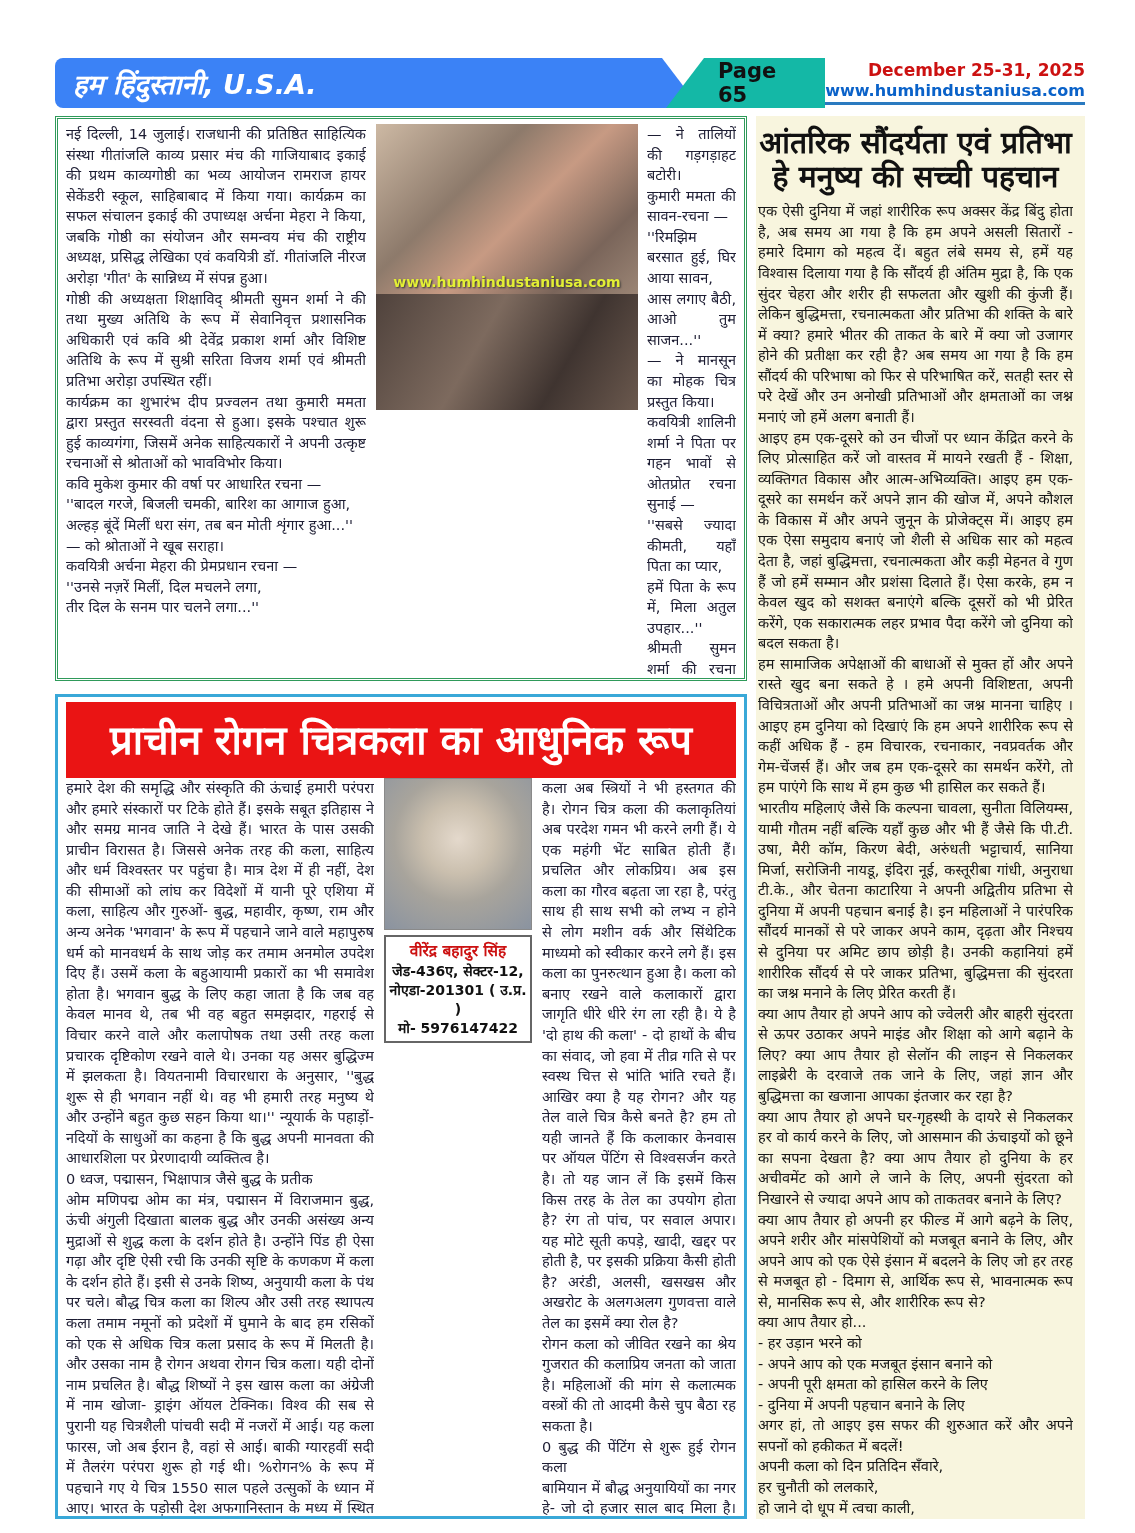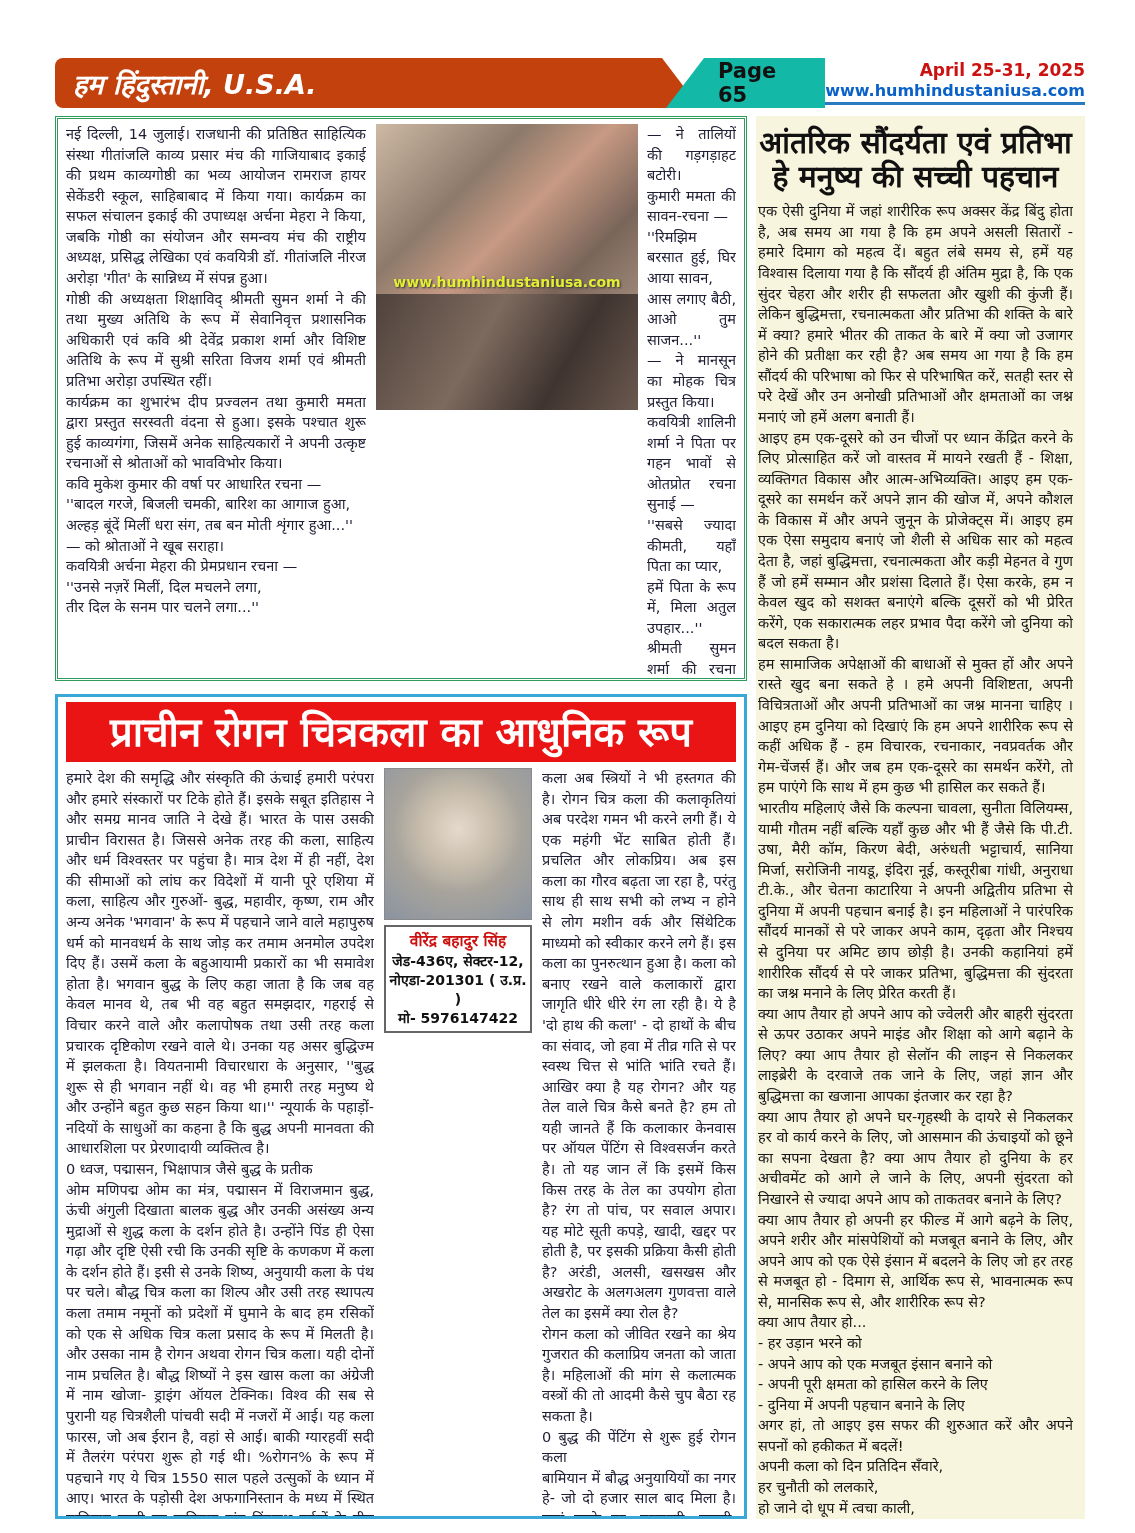--- a/index.html
+++ b/index.html
@@ -4,21 +4,21 @@
 <style>
   html,body { margin:0; padding:0; background:#ffffff; }
   .page {
     width:1135px; height:1533px; box-sizing:border-box; position:relative;
     background:#ffffff; font-family:"DejaVu Sans","Liberation Sans",sans-serif;
     padding:58px 50px 10px 55px; overflow:hidden;
   }
   
   .topbar { display:flex; align-items:stretch; height:50px; margin-bottom:8px; }
   .masthead {
-    background:#c2410c; color:#ffffff; font-weight:bold; font-size:27px;
+    background:#3b82f6; color:#ffffff; font-weight:bold; font-size:27px;
     display:flex; align-items:center; padding:0 52px 0 18px; flex:0 0 645px;
     box-sizing:border-box; border-radius:8px 0 0 8px;
     clip-path:polygon(0 0, calc(100% - 38px) 0, 100% 100%, 0 100%);
     font-style:italic;
   }
   .pagetag {
     background:#14b8a6; color:#111111; font-weight:bold; font-size:21px;
     display:flex; align-items:center; padding:0 36px 0 52px; margin-left:-34px;
     clip-path:polygon(38px 0, 100% 0, 100% 100%, 0 100%);
   }
@@ -50,21 +50,21 @@
   .ph-top { height:170px; background:linear-gradient(135deg,#cdb9a4 0%,#8d7a6b 35%,#c79a83 55%,#7a655a 80%,#9b8575 100%); }
   .ph-bot { height:116px; background:linear-gradient(120deg,#4f423c 0%,#7d6a5e 40%,#3f3430 70%,#6b594e 100%); }
   .watermark {
     position:absolute; left:0; right:0; top:150px; text-align:center;
     color:#e3ef35; font-weight:bold; font-size:14px; text-shadow:1px 1px 2px #333333;
   }
   
   .a2 { border:3px solid #39a8d8; box-sizing:border-box; height:825px; padding:5px 8px; overflow:hidden; }
   .a2-head {
     background:#ea1414; color:#ffffff; text-align:center; font-weight:bold;
-    font-size:40px; line-height:1.1; padding:8px 4px; margin:0 0 6px 0;
+    font-size:40px; line-height:1.1; padding:16px 4px; margin:0 0 0 0;
   }
   .a2-body { display:flex; gap:10px; }
   .a2-left { flex:0 0 308px; width:308px; }
   .a2-right { flex:1; min-width:0; }
   .a2-fig { float:left; width:148px; margin:0 10px 4px 0; }
   .portrait {
     height:150px; border:1px solid #8a8a8a;
     background:
       radial-gradient(circle at 50% 40%, #e4d9cc 0%, #cabfae 30%, #a8a49c 55%, #8a93a0 100%);
   }
@@ -86,21 +86,21 @@
 <div class="page">
 
   <header class="topbar">
     <div class="masthead">
       <span>हम हिंदुस्तानी, U.S.A.</span>
     </div>
     <div class="pagetag">
       <span>Page 65</span>
     </div>
     <div class="pubinfo">
-      <div class="date">April 25-31, 2025</div>
+      <div class="date">December 25-31, 2025</div>
       <div class="site">www.humhindustaniusa.com</div>
     </div>
   </header>
 
   <div class="columns">
 
     <div class="leftcol">
 
       <section class="a1">
         <div class="a1-body">

